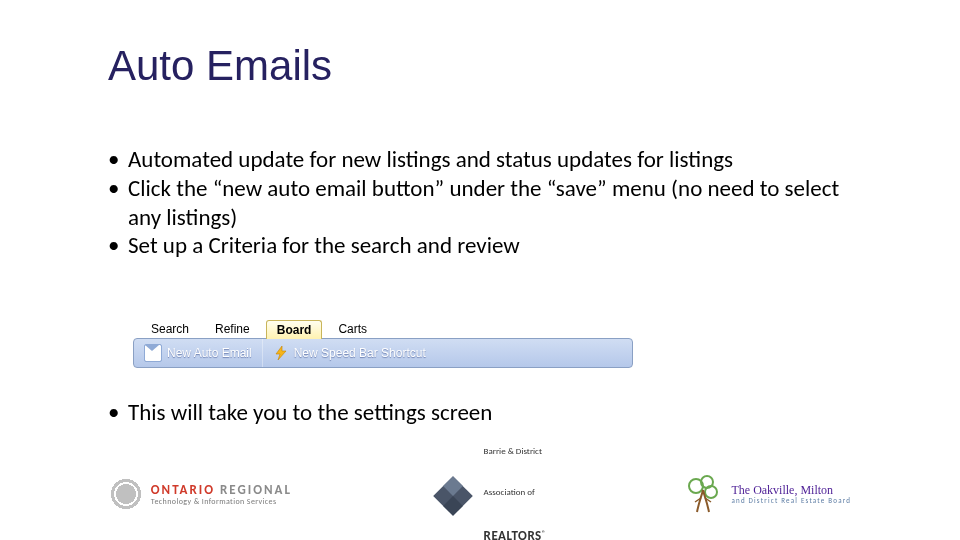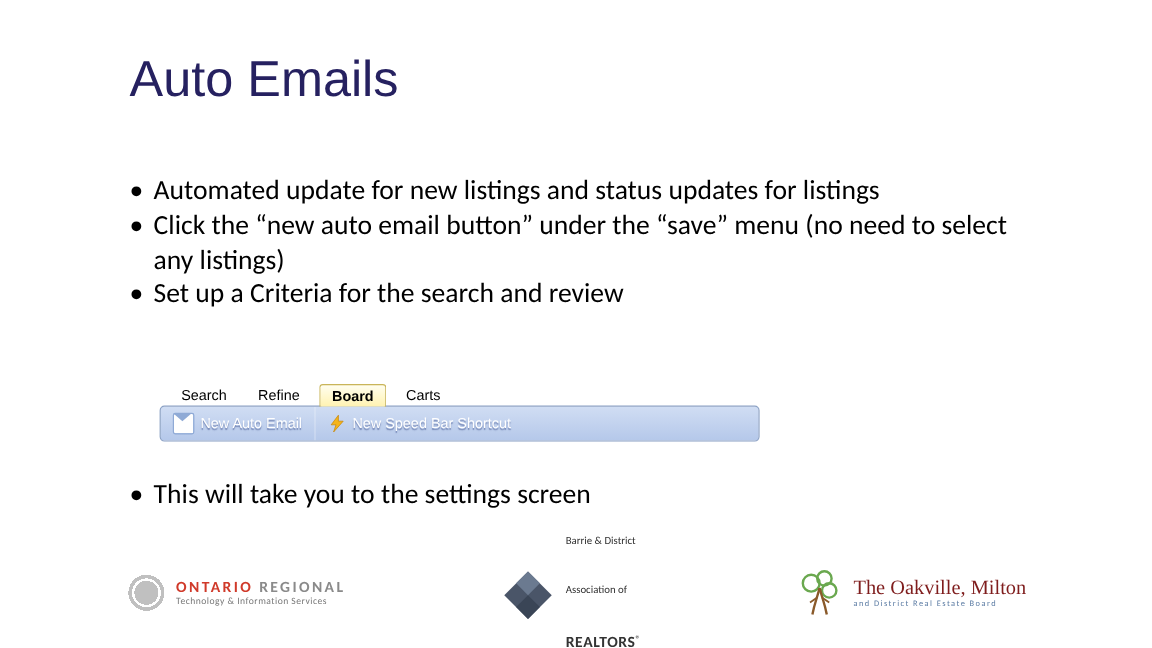--- a/index.html
+++ b/index.html
@@ -178,21 +178,21 @@
 
   
   .bd-mark svg { display: block; }
   .bd-txt { font-size: 9px; color: #333; gap: 32px; }
   .bd-txt .assoc { font-size: 9px; }
   .bd-txt .real { font-size: 13px; font-weight: 800; letter-spacing: 0.5px; text-decoration: underline; }
   .bd-r { font-size: 8px; vertical-align: top; }
 
   
   .om-mark svg { display: block; }
-  .om-txt1 { font-family: Georgia, "Times New Roman", serif; color: #7f1d1d; font-size: 17px; }
+  .om-txt1 { font-family: Georgia, "Times New Roman", serif; color: #4c1d95; font-size: 12px; }
   .om-txt2 { font-size: 7px; color: #5c7ca4; letter-spacing: 1.2px; }
 </style>
 </head>
 <body>
 
 <div class="slide">
 
   <div class="title">Auto Emails</div>
 
   <div class="bullets">

